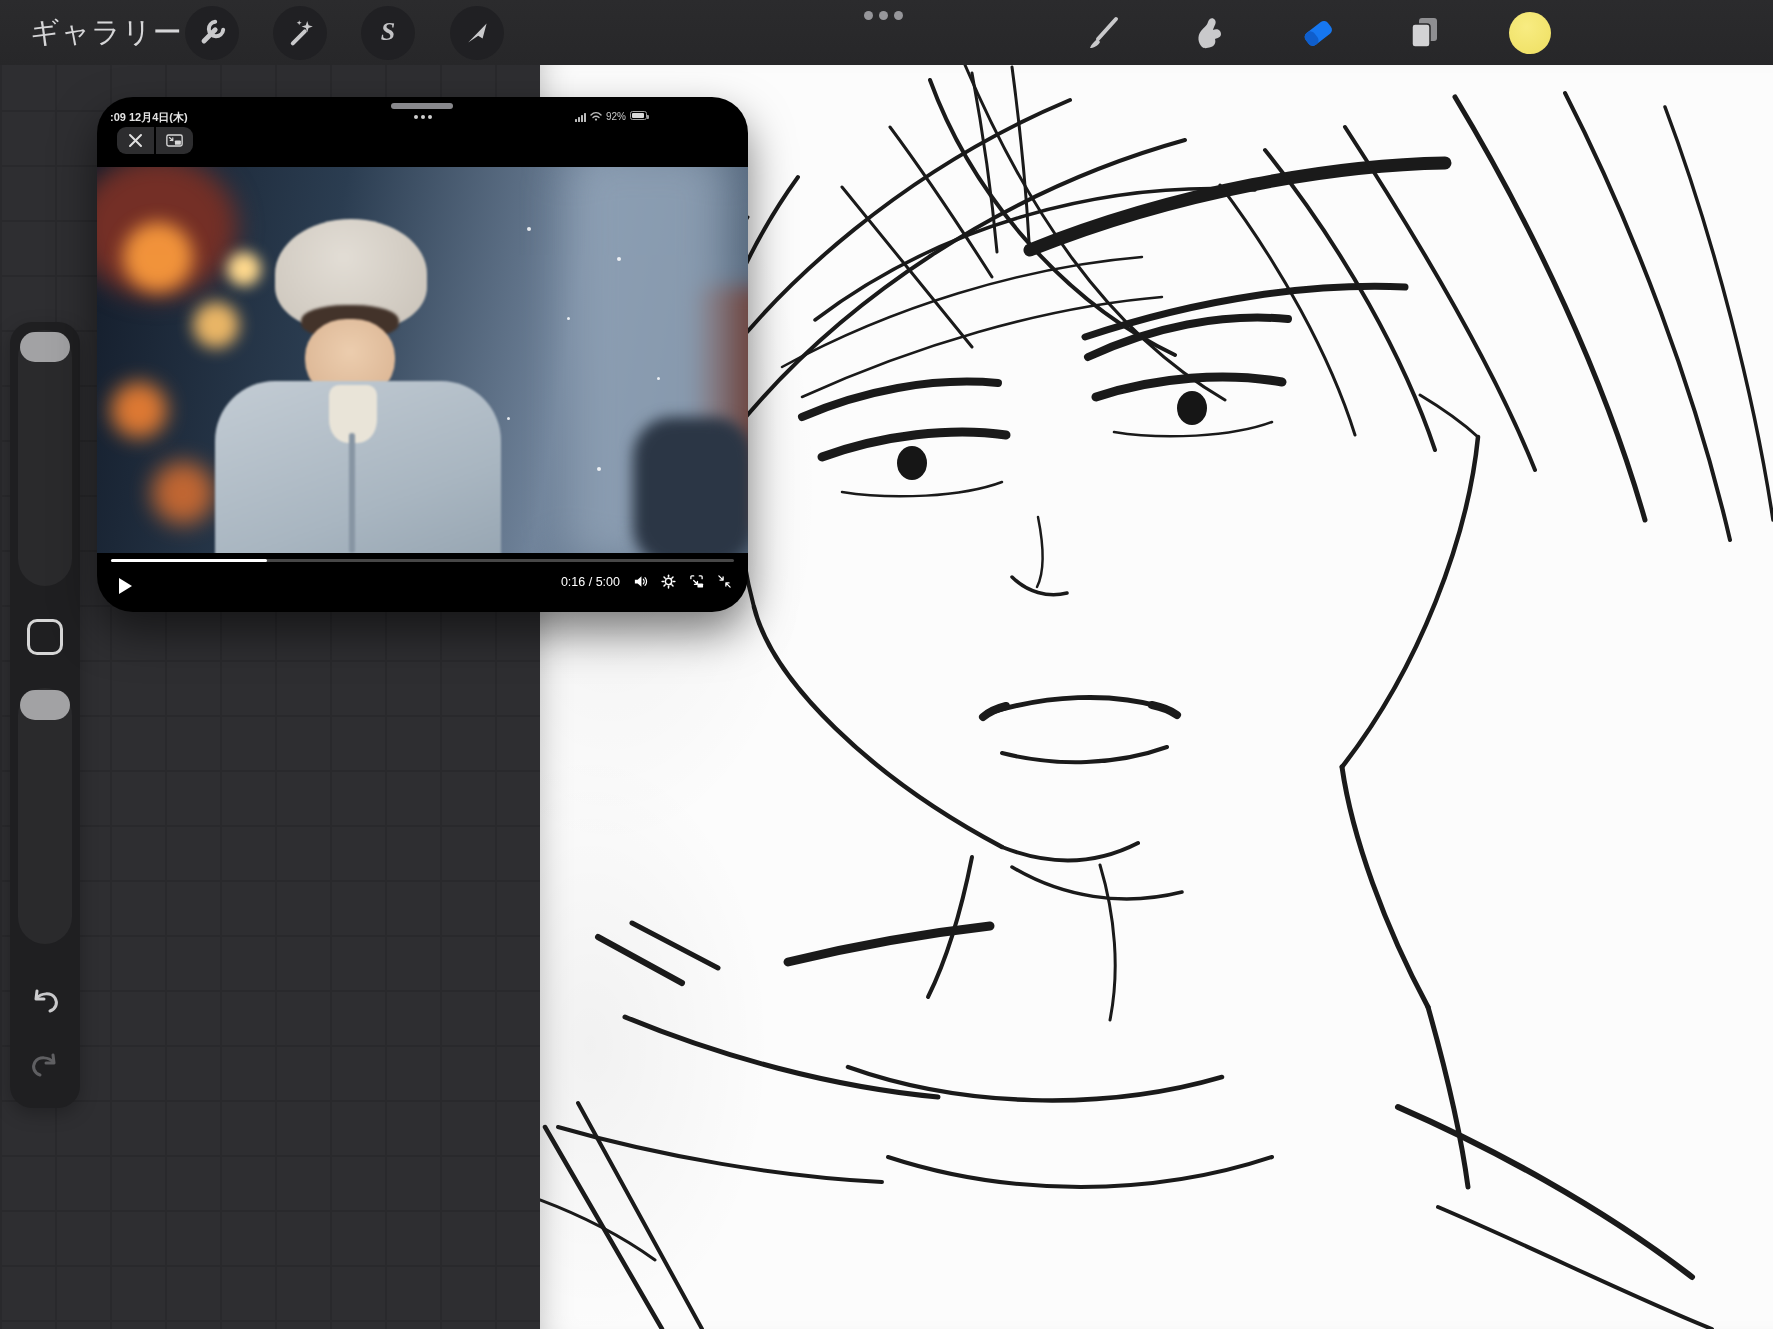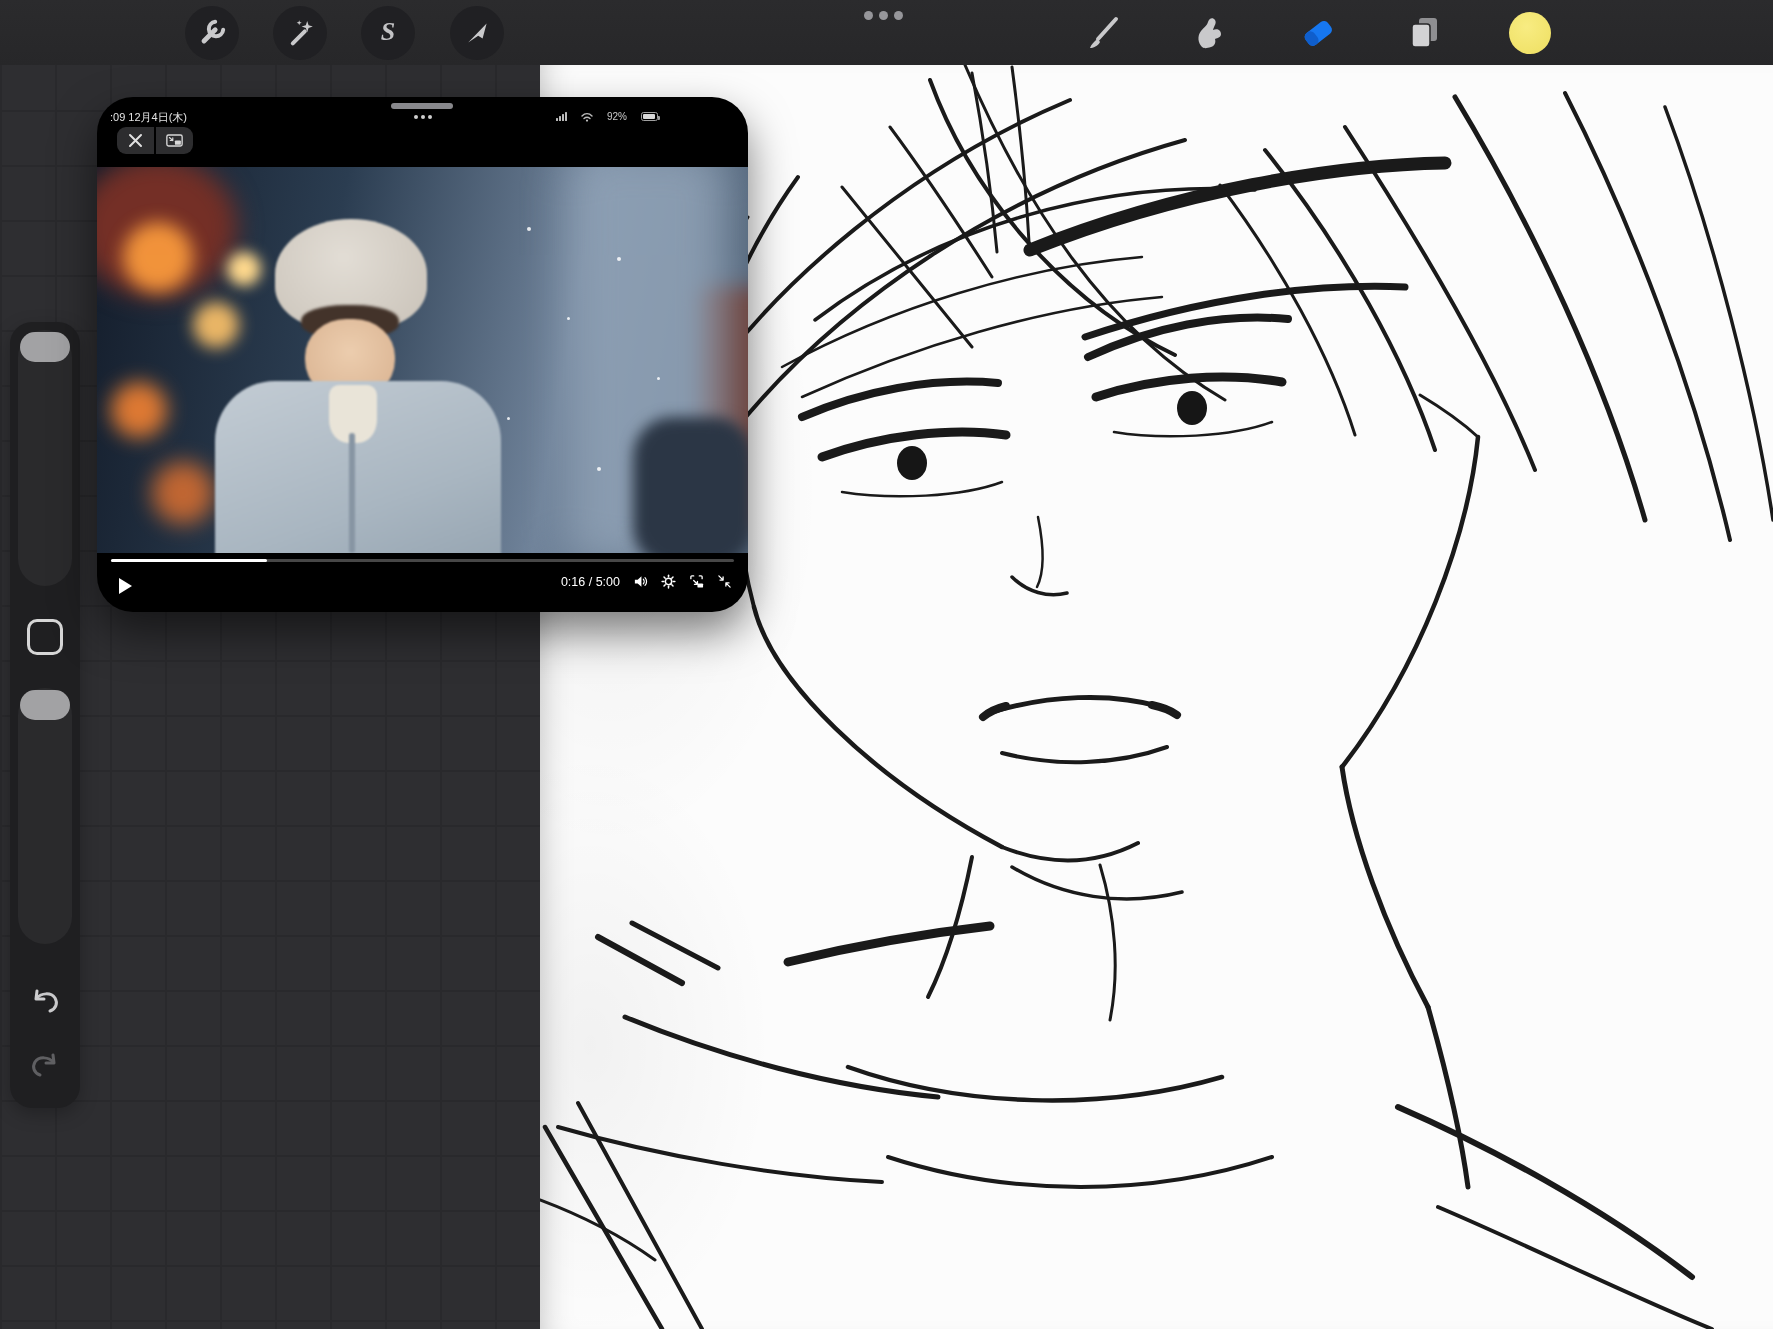--- a/index.html
+++ b/index.html
@@ -65,25 +65,25 @@
   .undo { top:662px; } .redo { top:726px; }
   .undoredo svg { width:36px; height:36px; }
 
   
   .pip { position:absolute; left:97px; top:97px; width:651px; height:515px;
     background:#000; border-radius:36px; z-index:40; overflow:hidden;
     box-shadow:0 20px 44px rgba(0,0,0,.5); }
   .pip-handle { position:absolute; left:294px; top:6px; width:62px; height:6px;
     border-radius:3px; background:#88888c; }
   .pip-status { position:absolute; left:0; top:13px; width:100%; height:14px; }
-  .pip-datetime { position:absolute; left:13px; top:0; color:#e3e3e3; font-size:11px; }
+  .pip-datetime { position:absolute; left:13px; top:0; color:#e3e3e3; font-size:11px;font-weight:bold; }
   .pip-dots { position:absolute; left:50%; top:5px; transform:translateX(-50%);
     display:flex; gap:3px; }
   .pip-dots i { width:4px; height:4px; border-radius:50%; background:#cfcfcf; display:block; }
-  .pip-batt { position:absolute; right:90px; top:1px; display:flex; align-items:center; gap:14px;
+  .pip-batt { position:absolute; right:101px; top:1px; display:flex; gap:4px;
     opacity:.85; }
   .pip-batt .pct { color:#e8e8e8; font-size:10px; }
   .battshape { width:17px; height:9px; border:1px solid #bbb; border-radius:2.5px; position:relative; }
   .battshape i { position:absolute; left:1px; top:1px; bottom:1px; width:12px; background:#fff;
     border-radius:1px; display:block; }
   .battshape:after { content:""; position:absolute; right:-3px; top:2.5px; width:2px; height:4px;
     background:#bbb; border-radius:0 1px 1px 0; }
   .sigbars { display:flex; align-items:flex-end; gap:1px; }
   .sigbars i { width:2px; background:#ddd; display:block; border-radius:.5px; }
   .pip-pill { position:absolute; left:20px; top:30px; display:flex; gap:2px; }
@@ -203,20 +203,21 @@
     </div>
     <div class="undoredo redo">
       <svg viewBox="0 0 36 36">
         <path d="M26 14 C22 9 12 8 8 14 C5 19 7 25 13 27" fill="none" stroke="#5f5f62" stroke-width="3" stroke-linecap="round"></path>
         <path d="M26 7 L27 15 L19 15" fill="none" stroke="#5f5f62" stroke-width="3" stroke-linecap="round" stroke-linejoin="round"></path>
       </svg>
     </div>
   </div>
 
   <div class="topbar">
+    <div class="gallery">ギャラリー</div>
 
     <div class="toolcircle tc1">
       <svg viewBox="0 0 40 40">
         <path d="M24 6 A9 9 0 1 0 34 16" class="icon-stroke" stroke-width="5"></path>
         <path d="M24 16 L10 30" class="icon-stroke" stroke-width="6"></path>
       </svg>
     </div>
     <div class="toolcircle tc2">
       <svg viewBox="0 0 40 40">
         <path d="M11 33 L26 18" class="icon-stroke" stroke-width="5"></path>

